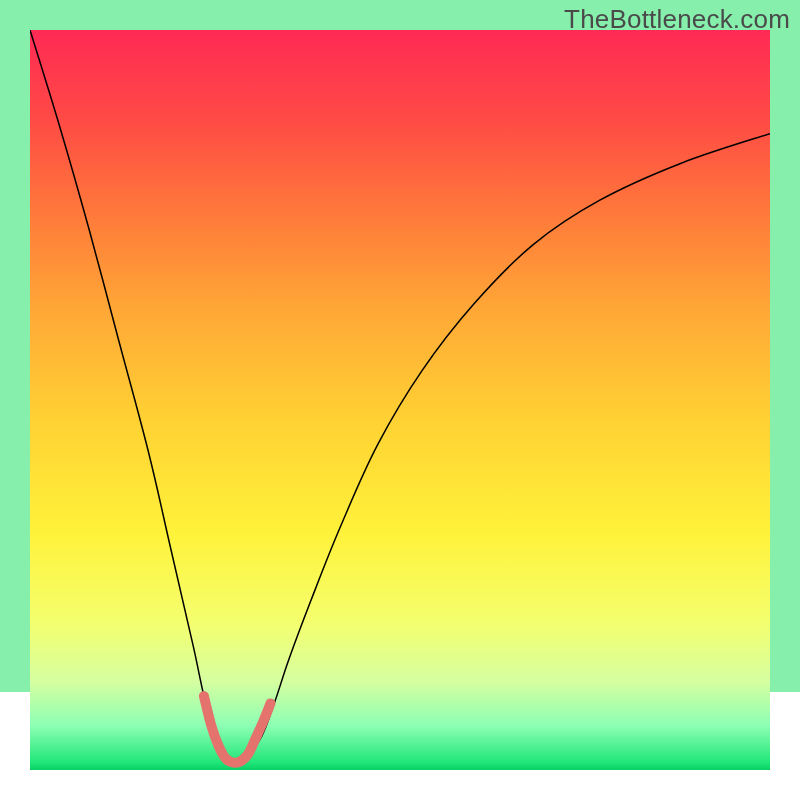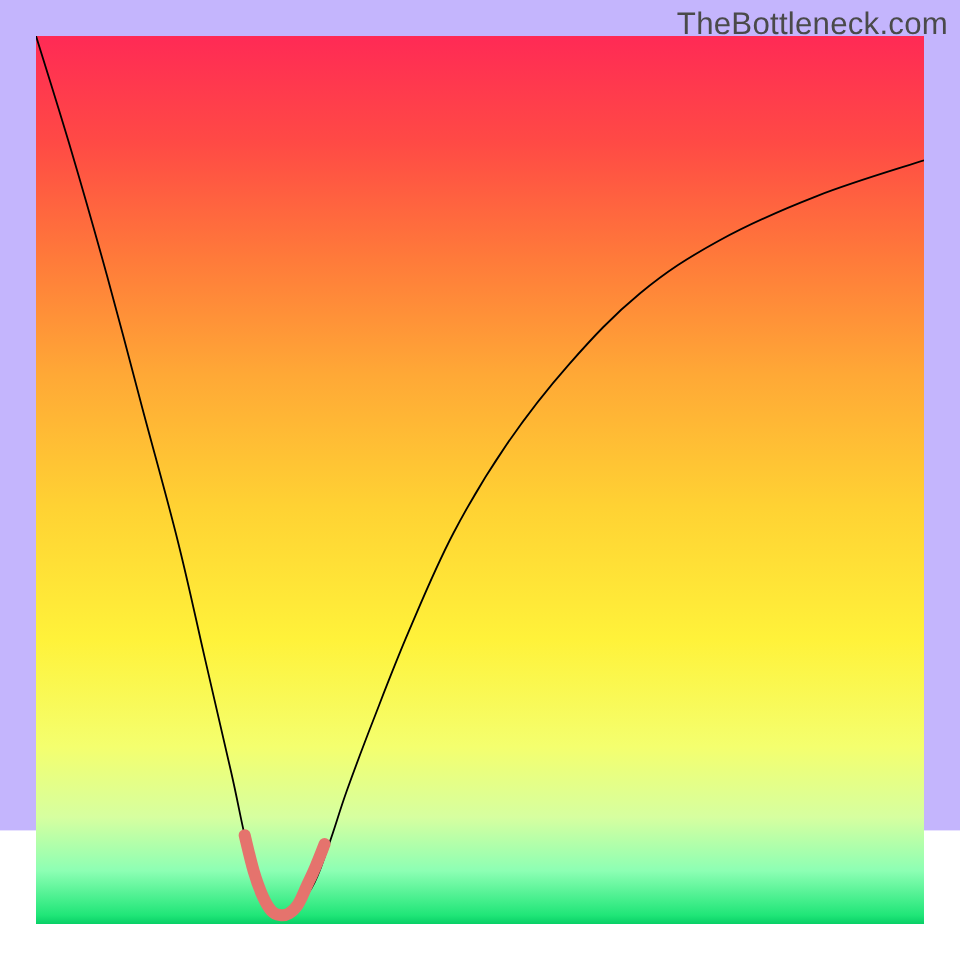--- a/index.html
+++ b/index.html
@@ -8,21 +8,21 @@
     width: 800px;
     height: 800px;
     overflow: hidden;
     background: #fff;
     font-family: Arial, Helvetica, sans-serif;
   }
   .container {
     position: relative;
     width: 800px;
     height: 692px;
-    background: #c4b5fd;
+    background: #86efac;
   }
   .watermark {
     position: absolute;
     top: 4px;
     right: 10px;
     z-index: 50;
     font-size: 26px;
     font-weight: 500;
     color: #4a4a4a;
     letter-spacing: 0.2px;

